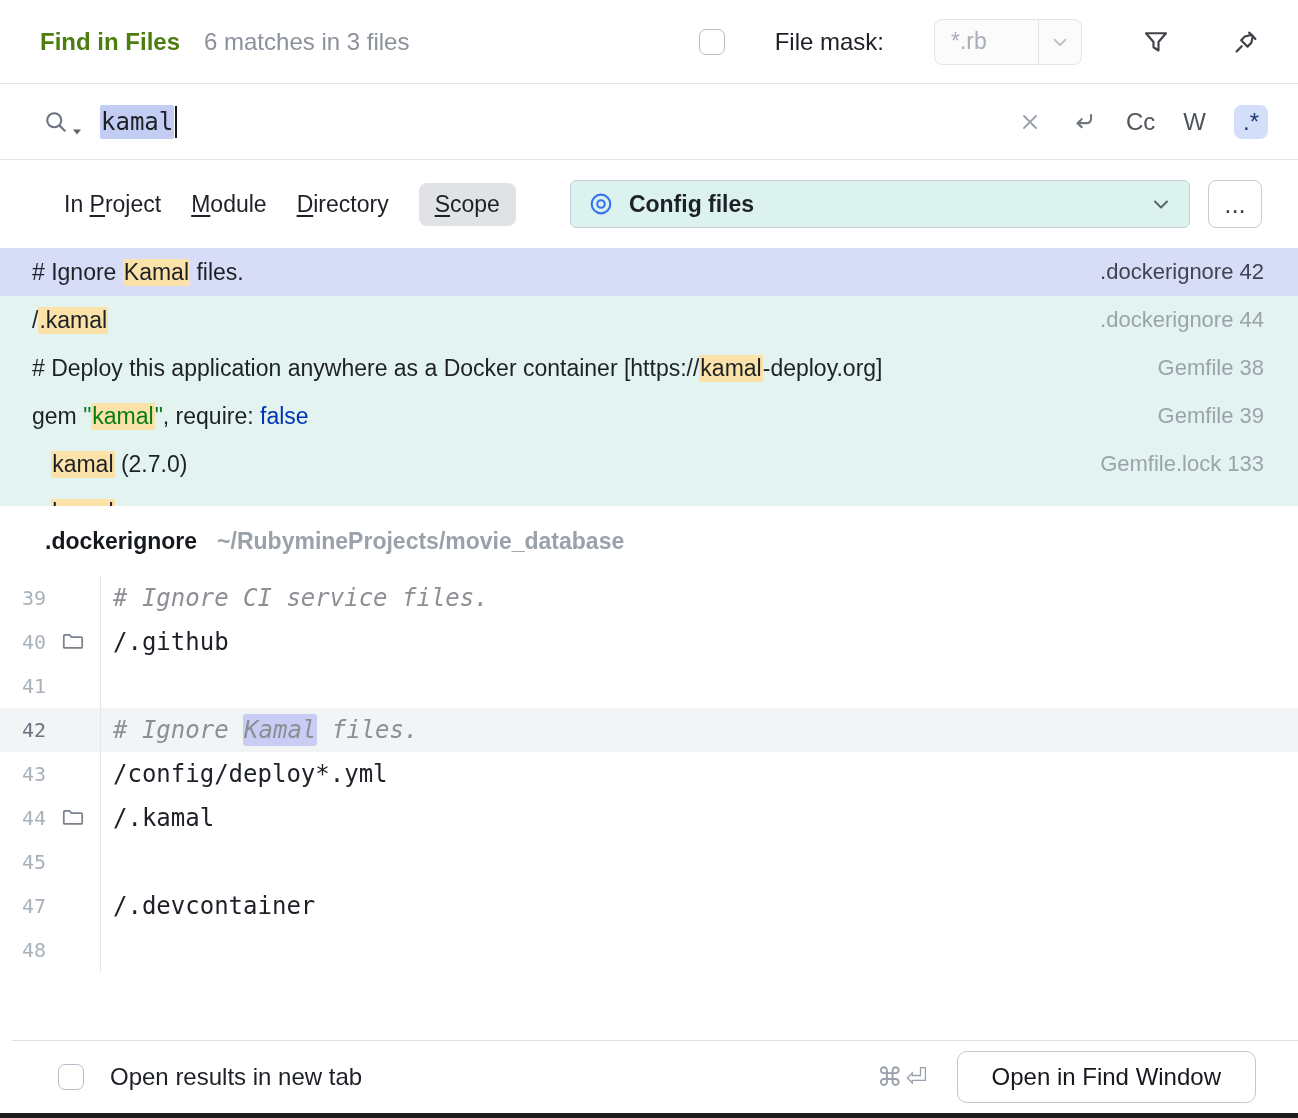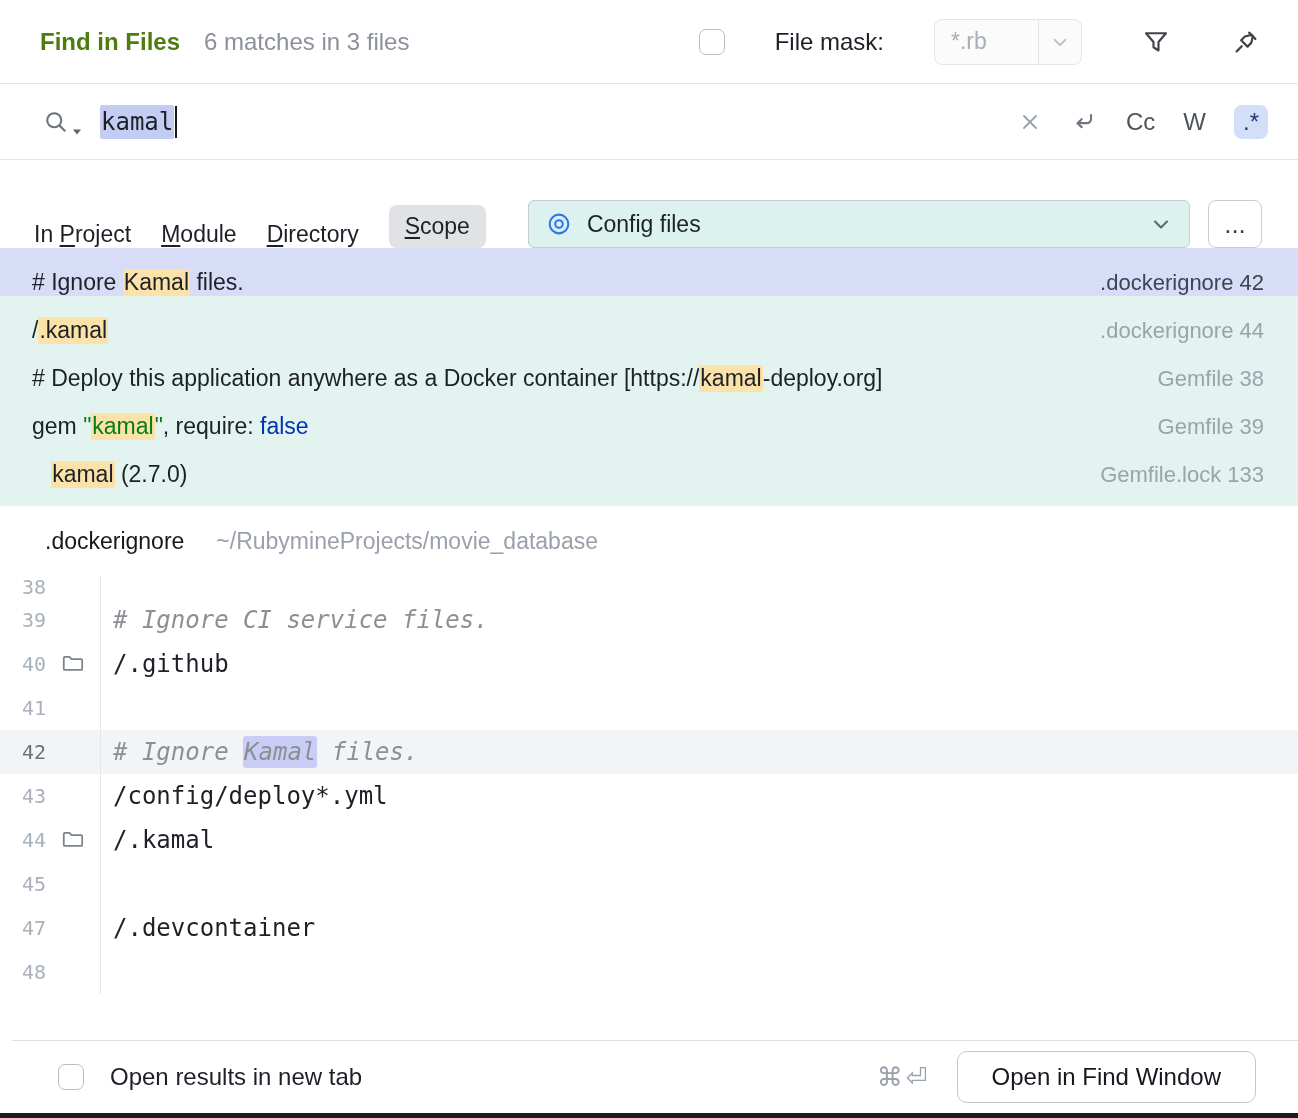--- a/index.html
+++ b/index.html
@@ -28,44 +28,44 @@
   .search-row { height:76px; display:flex; align-items:center; padding:0 30px 0 42px; border-bottom:1px solid #e2e4e8; }
   .magnifier { display:flex; align-items:flex-end; gap:2px; }
   .query { margin-left:18px; flex:1; display:flex; align-items:center; font-family:"DejaVu Sans Mono", monospace; font-size:24px; }
   .query .sel { background:var(--search-selection-bg,#c3cdf4); padding:3px 1px; border-radius:2px; }
   .caret { width:2px; height:32px; background:#15181d; margin-left:1px; }
   .search-actions { display:flex; align-items:center; gap:28px; }
   .txt-toggle { font-size:24px; color:#4e545c; }
   .regex-toggle { background:var(--regex-active-bg,#d3def9); color:#233876; border-radius:8px; padding:3px 9px; font-size:24px; }
 
   
-  .scope-row { height:88px; display:flex; align-items:flex-end; padding:0 36px 0 34px; }
+  .scope-row { height:88px; display:flex; align-items:center; padding:0 36px 0 64px; }
   .tab { font-size:23px; color:#1d2127; margin-right:30px; white-space:nowrap; }
   .tab .u { text-decoration:underline; text-underline-offset:3px; }
-  .tab.active { background:#e1e2e6; border-radius:8px; padding:8px 16px; margin-right:0; }
+  .tab.active { background:#e1e2e6; border-radius:8px; padding:8px 16px; margin-right:12px; }
   .scope-select { height:48px; flex:1; margin-left:42px; background:var(--scope-bg,#dcf2ee); border:1px solid #c6ccd4;
-    border-radius:6px; display:flex; align-items:center; padding:0 16px; gap:14px; }
+    border-radius:6px; display:flex; align-items:center; padding:0 16px; gap:14px;font-weight:bold; }
   .scope-value { font-size:23px; }
   .scope-chevron { margin-left:auto; display:flex; align-items:center; }
   .more-btn { width:54px; height:48px; margin-left:18px; border:1px solid #c6ccd4; border-radius:8px;
     display:flex; align-items:center; justify-content:center; font-size:26px; color:#3c4148; background:#fff; }
 
   
   .results { height:258px; background:var(--results-bg,#e2f3f0); overflow:hidden; }
-  .result-row { height:48px; display:flex; align-items:flex-end; padding:0 34px 0 32px; font-size:23px; }
+  .result-row { height:48px; display:flex; align-items:center; padding:0 34px 0 32px; font-size:23px; }
   .result-row.selected { background:var(--selected-row-bg,#d7ddf6); }
   .result-text { flex:1; white-space:pre; overflow:hidden; }
   .hl { background:var(--match-bg,#fbe2a8); border-radius:3px; padding:2px 1px; }
   .string { color:var(--string-color,#067d17); }
   .keyword { color:var(--keyword-color,#0033b3); }
   .result-ref { margin-left:20px; font-size:22px; color:#9ba3ad; white-space:nowrap; }
   .result-row.selected .result-ref { color:#3e4450; }
 
   
-  .preview-header { height:70px; display:flex; align-items:center; padding-left:45px; gap:32px; }
+  .preview-header { height:70px; display:flex; align-items:center; padding-left:45px; gap:20px;font-weight:bold; }
   .preview-file { font-size:23px; color:#15181d; }
   .preview-path { font-size:23px; color:#9aa1ab; }
   .editor { font-family:"DejaVu Sans Mono", monospace; font-size:24px; }
   .code-line { height:44px; display:flex; align-items:stretch; }
   .code-line.current { background:var(--current-line-bg,#f3f4f6); }
   .code-line.clipped { height:22px; overflow:hidden; }
   .gutter-num { width:46px; flex:none; text-align:right; color:#a9b1bb; font-size:20px; display:flex; align-items:center; justify-content:flex-end; }
   .code-line.current .gutter-num { color:#6b7280; }
   .gutter-icon { width:54px; flex:none; display:flex; align-items:center; justify-content:center; }
   .code-content { flex:1; border-left:1px solid #e4e6e9; padding-left:12px; display:flex; align-items:center; white-space:pre; }
@@ -197,25 +197,20 @@
         <span class="result-text"><span>   </span><span class="hl">kamal</span></span>
         <span class="result-ref"></span>
       </div>
     </div>
 
   <div class="preview-header">
     <span class="preview-file">.dockerignore</span>
     <span class="preview-path">~/RubymineProjects/movie_database</span>
   </div>
   <div class="editor">
-      <div class="code-line clipped">
-        <span class="gutter-num">38</span>
-        <span class="gutter-icon"></span>
-        <span class="code-content"></span>
-      </div>
       <div class="code-line">
         <span class="gutter-num">39</span>
         <span class="gutter-icon"></span>
         <span class="code-content"><span class="comment"># Ignore CI service files.</span></span>
       </div>
       <div class="code-line">
         <span class="gutter-num">40</span>
         <span class="gutter-icon">
           <svg width="26" height="26" viewBox="0 0 24 24">
             <path d="M3.5 6.5a1 1 0 0 1 1-1h4.2l2 2h8.8a1 1 0 0 1 1 1v8a1 1 0 0 1-1 1h-15a1 1 0 0 1-1-1v-10z" fill="none" stroke="#7b828c" stroke-width="1.6" stroke-linejoin="round"></path>

